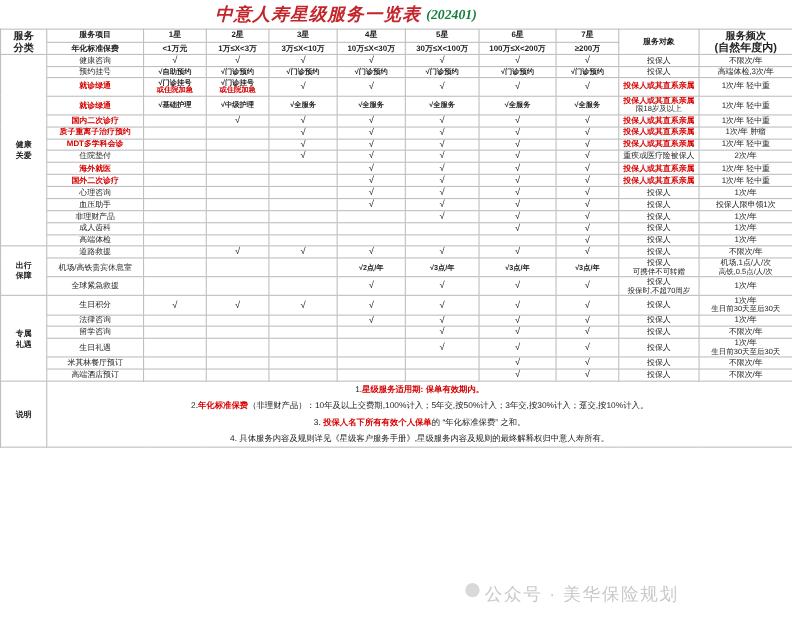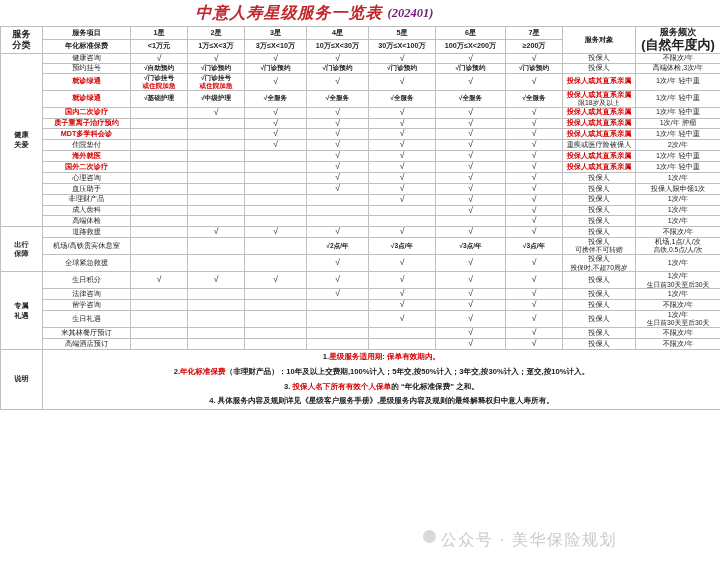--- a/index.html
+++ b/index.html
@@ -30,21 +30,21 @@
     font-style: italic;
     font-size: 16px;
     color: #c3252a;
     letter-spacing: 1px;
   }
   .title-sub {
     font-family: "Liberation Serif", "DejaVu Serif", serif;
     font-weight: bold;
     font-style: italic;
     font-size: 12.5px;
-    color: #701a75;
+    color: #15803d;
   }
   
   table.grid {
     border-collapse: collapse;
     width: 720px;
     table-layout: fixed;
   }
   table.grid td, table.grid th {
     border: 1px solid #bfbfbf;
     padding: 0 2px;
@@ -62,21 +62,21 @@
     background: #cc0000;
     color: #ffffff;
     border: 1px solid #cc0000;
     font-weight: bold;
   }
   th.hdr-big { font-size: 10.5px; }
   th.hdr-mid { font-size: 8.6px; }
   th.hdr-small { font-size: 7.4px; font-weight: bold; }
   th.hdr-two span { display: block; }
   th.hdr-two .l1 { font-size: 9.2px; }
-  th.hdr-two .l2 { font-size: 13px; }
+  th.hdr-two .l2 { font-size: 10px; }
   
   td.cat {
     font-size: 10px;
     font-weight: bold;
     color: #111;
     background: #fff;
     width: 42px;
   }
   td.cat span { display: block; line-height: 1.35; }
   
@@ -106,21 +106,20 @@
     font-size: 10px;
     font-weight: bold;
     color: #111;
     vertical-align: middle;
   }
   td.notes-body {
     text-align: left;
     padding: 3px 0 3px 12px;
     white-space: normal;
     vertical-align: middle;
-    font-weight: bold;
   }
   .note-line {
     font-size: 7.6px;
     line-height: 1.95;
     color: #222;
     white-space: nowrap;
   }
   .note-line b { color: #d60000; }
   
   .watermark {

